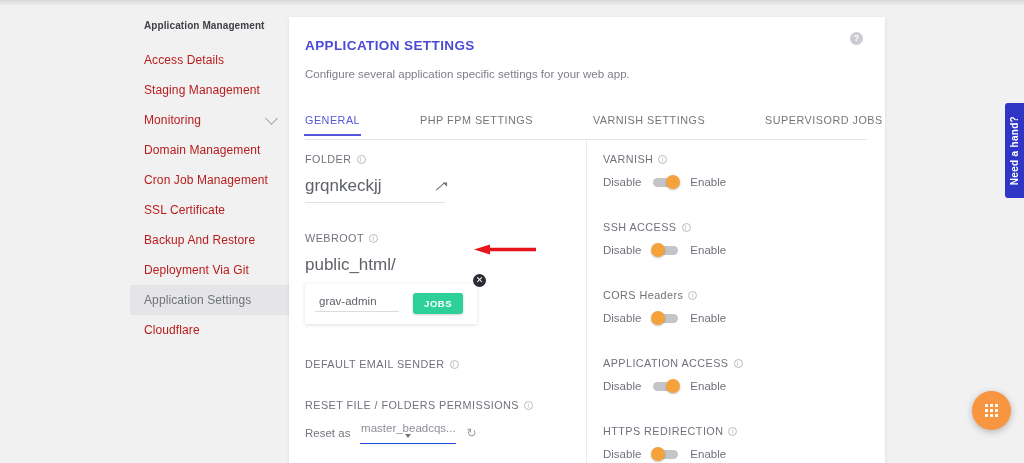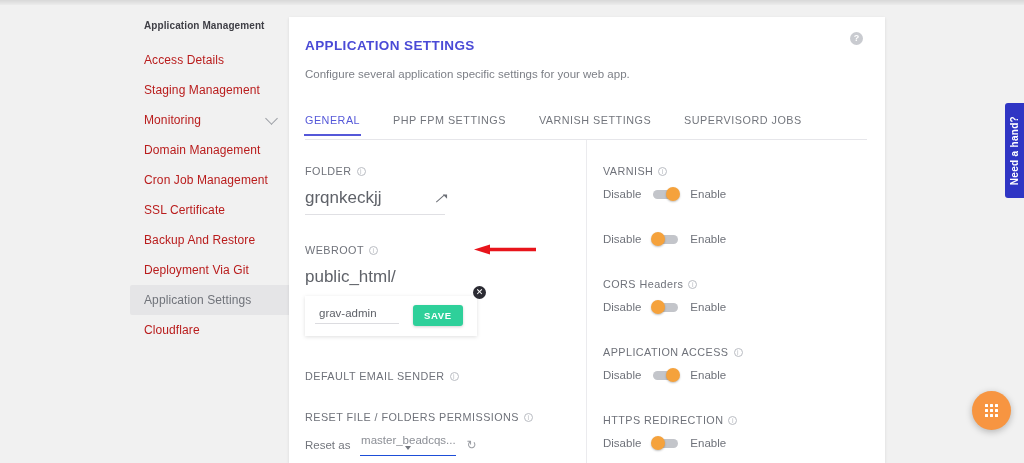--- a/index.html
+++ b/index.html
@@ -51,41 +51,41 @@
   .help-icon {
     position: absolute; right: 22px; top: 15px;
     width: 13px; height: 13px; border-radius: 50%; background: #c9cbd0;
     color: #fff; font-size: 9px; line-height: 13px; text-align: center;
     font-weight: bold;
   }
 
   
   .tabs {
     position: absolute; left: 16px; top: 90px; right: 18px; height: 33px;
-    border-bottom: 1px solid #e6e6ea; display: flex; align-items: flex-start;
+    border-bottom: 1px solid #e6e6ea; display: flex; align-items: flex-start; gap: 27px;
   }
   .tab {
     font-size: 10.8px; color: #73767d; letter-spacing: .5px;
     padding: 7px 0 9px 0; margin-right: 33px; position: relative; white-space: nowrap;
   }
   .tab.active { color: #5558d9; }
   .tab.active::after {
     content: ""; position: absolute; left: -1px; right: -1px; bottom: -1px;
     height: 2px; background: #5558d9;
   }
 
   
   .col-divider {
     position: absolute; left: 297px; top: 123px; width: 1px; height: 323px;
     background: #ebebee;
   }
   .col-left  { position: absolute; left: 16px; top: 136px; width: 272px; }
   .col-right { position: absolute; left: 314px; top: 136px; width: 250px; }
 
-  .field { position: relative; margin-bottom: 29px; margin-top: 12px; }
+  .field { position: relative; margin-bottom: 29px; }
   .field-label {
     font-size: 10.8px; color: #6f727a; letter-spacing: .45px;
     display: flex; align-items: center; margin-bottom: 11px;
   }
   .info-icon {
     display: inline-block; width: 9px; height: 9px; border-radius: 50%;
     border: 1px solid #b9bcc2; color: #b9bcc2; font-size: 7px;
     line-height: 8px; text-align: center; margin-left: 5px; font-style: normal;
   }
   .input-line {
@@ -252,21 +252,21 @@
       <div class="field" style="margin-bottom:34px;">
         <div class="field-label">
           <span>WEBROOT</span>
           <i class="info-icon">i</i>
         </div>
         <div class="webroot-prefix">public_html/</div>
         <div class="webroot-edit">
           <div class="close-badge">✕</div>
           <div class="webroot-row">
             <input class="webroot-input" value="grav-admin" style="">
-            <button class="save-btn">SAVE</button>
+            <button class="save-btn">JOBS</button>
           </div>
         </div>
       </div>
 
       <div class="field">
         <div class="field-label">
           <span>DEFAULT EMAIL SENDER</span>
           <i class="info-icon">i</i>
         </div>
       </div>
@@ -296,20 +296,24 @@
           </div>
           <div class="toggle-row">
             <span class="toggle-label">Disable</span>
             <div class="switch on">
               <div class="knob"></div>
             </div>
             <span class="toggle-label">Enable</span>
           </div>
         </div>
         <div class="field" style="margin-bottom: 33px;">
+          <div class="field-label">
+            <span>SSH ACCESS</span>
+            <i class="info-icon">i</i>
+          </div>
           <div class="toggle-row">
             <span class="toggle-label">Disable</span>
             <div class="switch off">
               <div class="knob"></div>
             </div>
             <span class="toggle-label">Enable</span>
           </div>
         </div>
         <div class="field" style="margin-bottom: 33px;">
           <div class="field-label">

